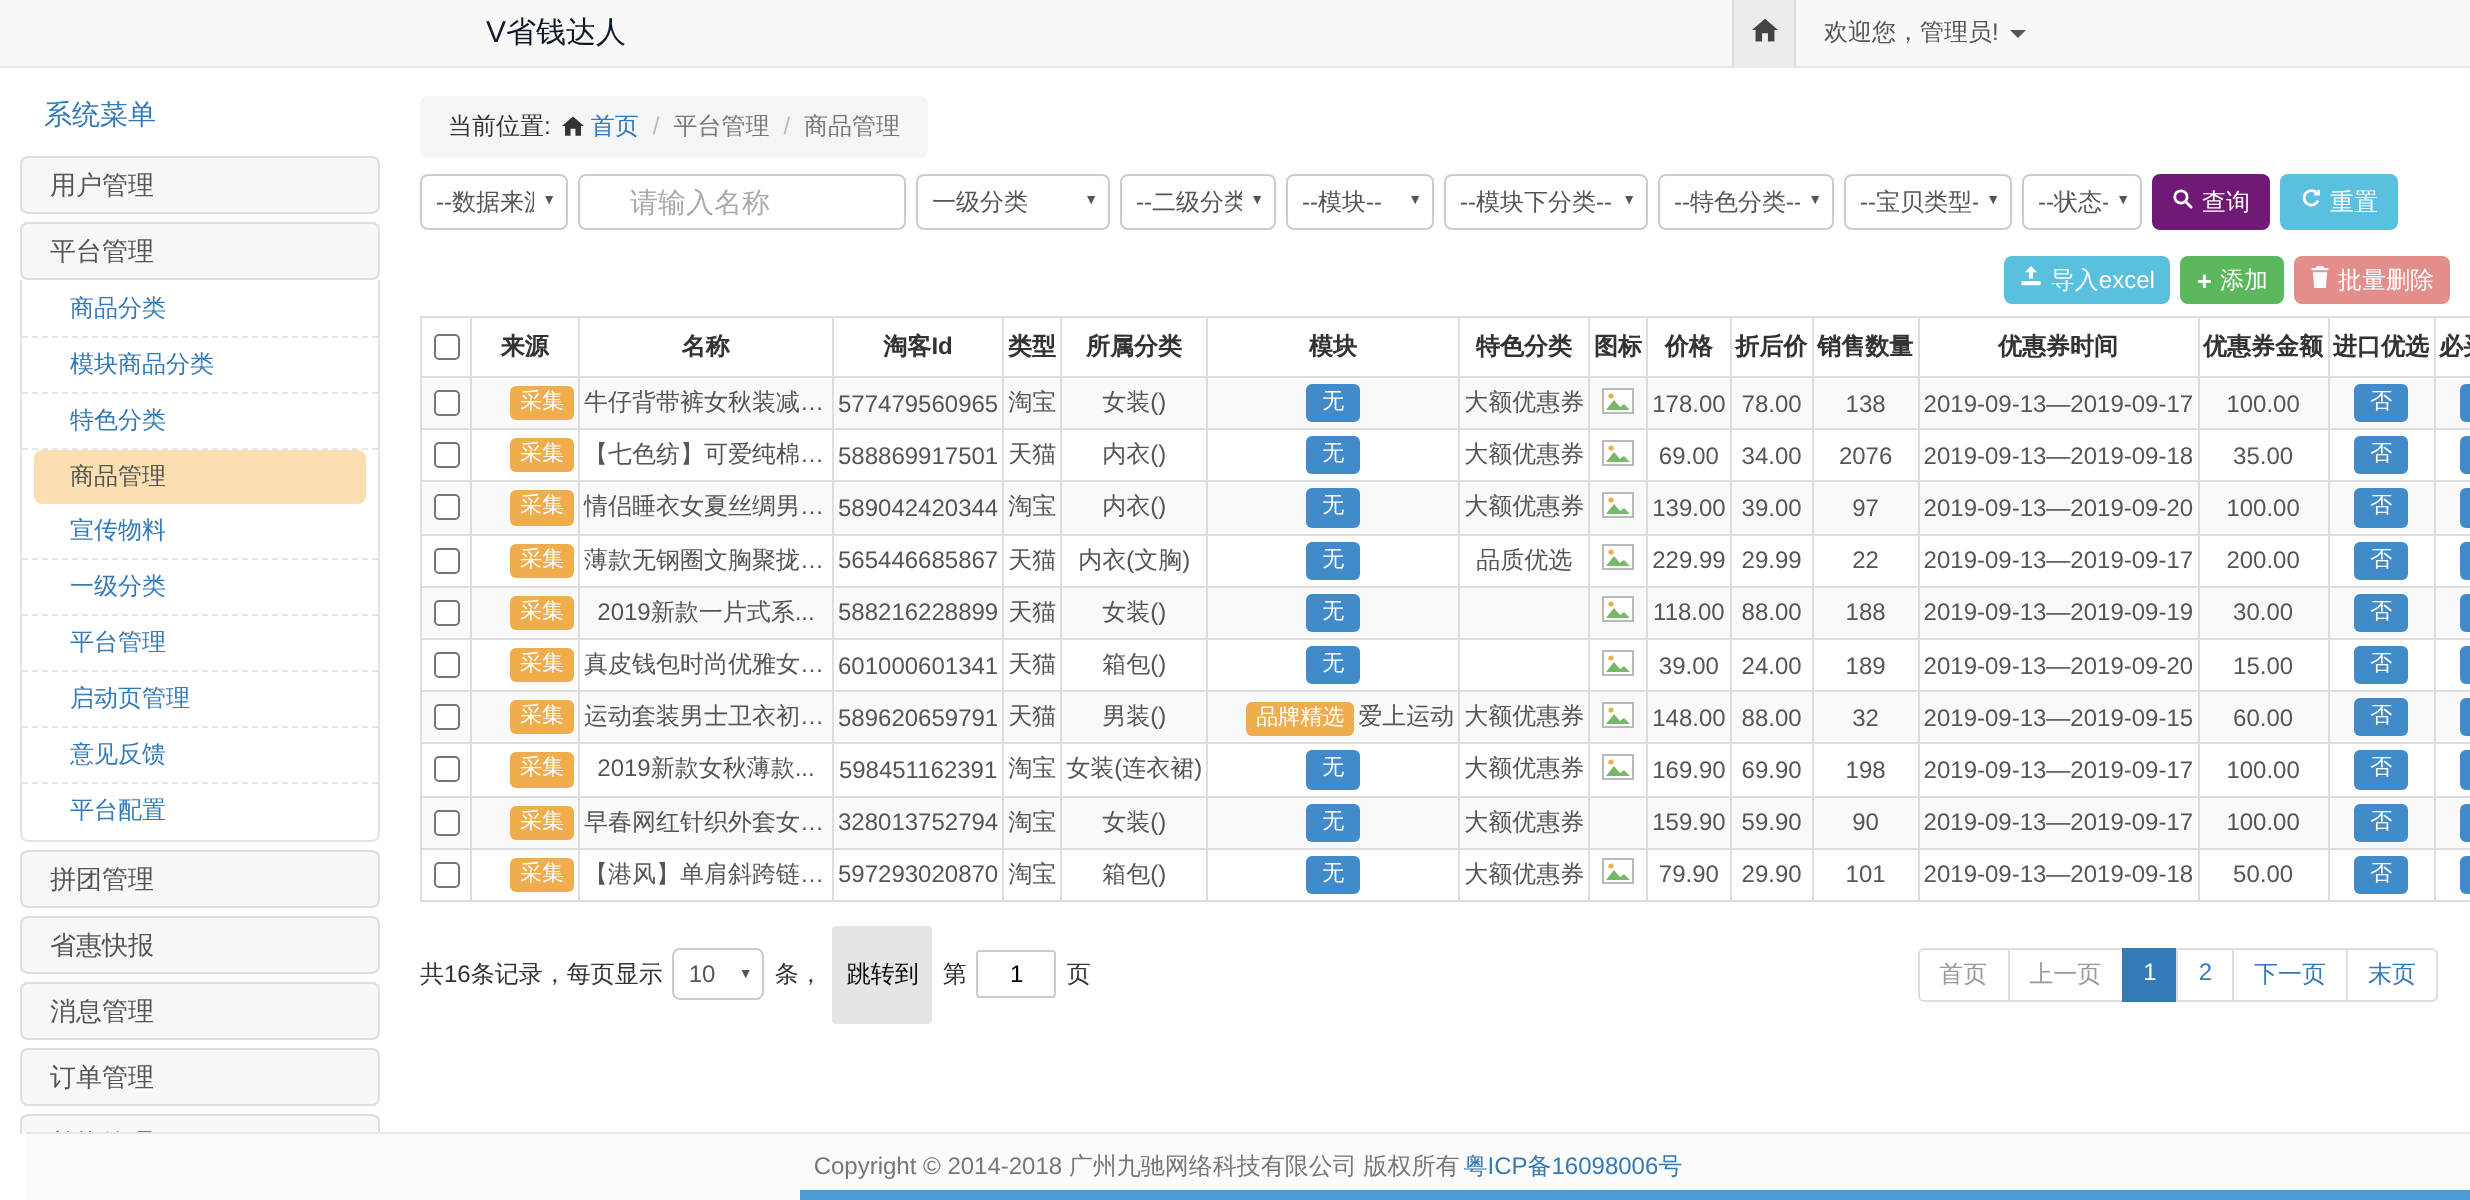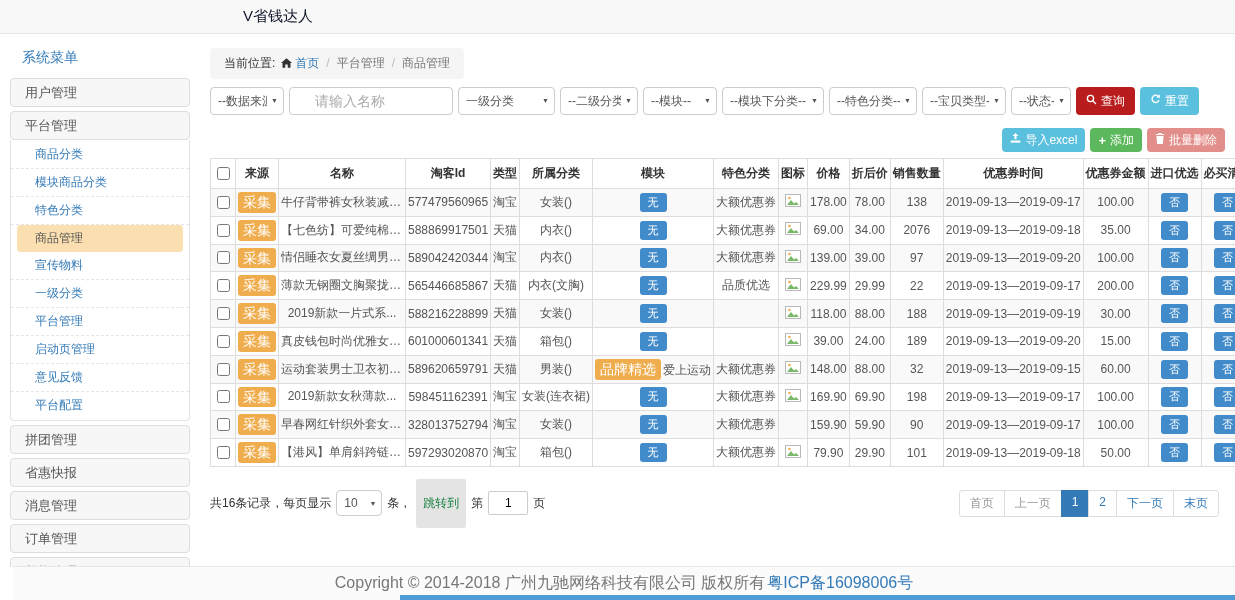--- a/index.html
+++ b/index.html
@@ -42,67 +42,80 @@
   .select-wrap select{width:100%;height:28px;border:1px solid #ccc;border-radius:4px;background:#fff;
     font-size:12px;color:#555;padding:0 16px 0 7px;appearance:none;-webkit-appearance:none;-moz-appearance:none;}
   .select-caret{position:absolute;right:6px;top:10px;font-size:7px;color:#555;pointer-events:none;}
   .fc0{width:74px}.fc2{width:97px}.fc3{width:78px}.fc4{width:74px}.fc5{width:102px}
   .fc6{width:88px}.fc7{width:84px}.fc8{width:60px}
   .filter-input{height:26px;border:1px solid #ccc;border-radius:4px;padding:0 25px;font-size:14px;
     width:112px;color:#555;}
   .filter-input::placeholder{color:#aaa;}
   .btn{height:28px;border:none;border-radius:4px;color:#fff;font-size:12px;display:inline-flex;
     align-items:center;gap:4px;padding:0 10px;cursor:pointer;white-space:nowrap;}
-  .btn-primary{background:#b91c1c}
+  .btn-primary{background:#701a75}
   .btn-info{background:#5bc0de}
   .btn-success{background:#5cb85c}
   .btn-danger-light{background:#e28f8c}
   .plus-glyph{font-weight:bold;font-size:13px;line-height:1;}
   
   .toolbar{margin-top:13px;display:flex;justify-content:flex-end;gap:5px;}
   .toolbar .btn{height:24px;padding:0 8px;}
   
   table.grid{margin-top:6px;width:100%;border-collapse:collapse;}
   .grid th,.grid td{border:1px solid #ddd;text-align:center;font-size:12px;color:#555;
     padding:3px 2px;white-space:nowrap;}
   .grid th{color:#333;font-weight:bold;padding:5px 2px;background:#fff;}
   .grid tbody tr:nth-child(odd){background:#f9f9f9;}
   .name-cell{max-width:122px;overflow:hidden;text-overflow:ellipsis;}
   .date-cell{font-size:11px;}
-  .badge{display:inline-block;border-radius:3px;color:#fff;font-size:14px;padding:2px 5px;line-height:1.2;}
+  .badge{display:inline-block;border-radius:3px;color:#fff;font-size:11px;padding:2px 5px;line-height:1.2;margin-left:17px;}
   .badge-orange{background:#f0ad4e;}
   .pill{display:inline-block;border-radius:3px;color:#fff;font-size:11px;padding:3px 8px;
     line-height:1.2;cursor:pointer;}
   .pill-blue{background:#428bca;}
   
   .pager-row{margin-top:12px;display:flex;justify-content:space-between;align-items:center;
     font-size:12px;color:#333;}
   .pager-left{display:flex;align-items:center;gap:5px;}
   .per-page{width:46px;height:26px;}
   .per-page select{height:26px;}
-  .jump-chip{background:#e4e4e4;padding:16px 7px;border-radius:2px;cursor:pointer;color:#15803d;}
+  .jump-chip{background:#e4e4e4;padding:16px 7px;border-radius:2px;cursor:pointer;color:#000000;}
   .jump-input{width:34px;height:20px;border:1px solid #ccc;border-radius:2px;text-align:center;font-size:12px;}
   .pagination{display:flex;margin-right:6px;}
   .page-item{border:1px solid #ddd;padding:4px 10px;color:#337ab7;font-size:12px;cursor:pointer;
     margin-left:-1px;background:#fff;}
   .page-item:first-child{border-radius:3px 0 0 3px;margin-left:0;}
   .page-item:last-child{border-radius:0 3px 3px 0;}
   .page-item.muted{color:#999;}
   .page-item.active{background:#337ab7;color:#fff;border-color:#337ab7;}
   
   .footer{position:absolute;left:13px;right:0;bottom:0;height:33px;border-top:1px solid #e7e7e7;
-    background:#fbfbfb;display:flex;align-items:center;justify-content:center;font-size:16px;color:#777;gap:2px;}
+    background:#fbfbfb;display:flex;align-items:center;justify-content:center;font-size:12px;color:#777;gap:2px;}
   .footer .icp{color:#337ab7;cursor:pointer;text-decoration:none;}
   .bottom-strip{position:absolute;left:400px;right:0;bottom:0;height:5px;background:#4f9bd5;z-index:5;}
 </style>
 </head>
 <body>
 
 <header class="topbar">
   <div class="brand">V省钱达人</div>
+  <div class="top-right">
+    <div class="home-box">
+      <span>
+        <svg width="13" height="12" viewBox="0 0 16 14" fill="#444">
+            <path d="M8 0l8 7h-2.2v7H9.8V9H6.2v5H2.2V7H0z"></path>
+          </svg>
+      </span>
+    </div>
+    <div class="welcome">
+      <span>欢迎您，管理员!</span>
+      <span class="caret"></span>
+    </div>
+  </div>
 </header>
 
 <div class="layout">
   <aside class="sidebar">
     <div class="sidebar-title">系统菜单</div>
     <div>
         <div class="menu-group"><span>用户管理</span></div>
         <div class="menu-group"><span>平台管理</span></div>
         <div class="submenu">
           <div class="submenu-item"><span>商品分类</span></div>

